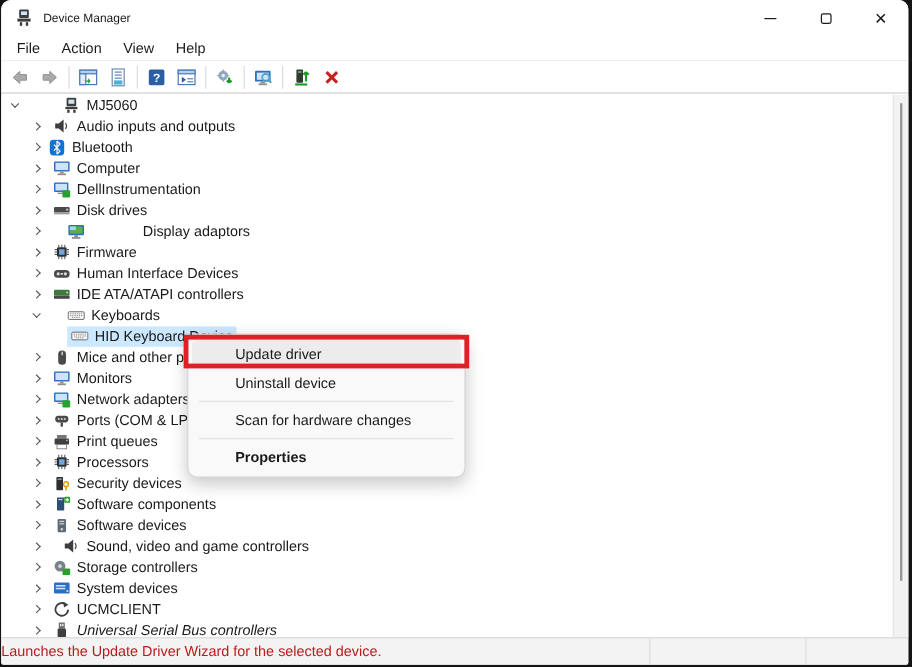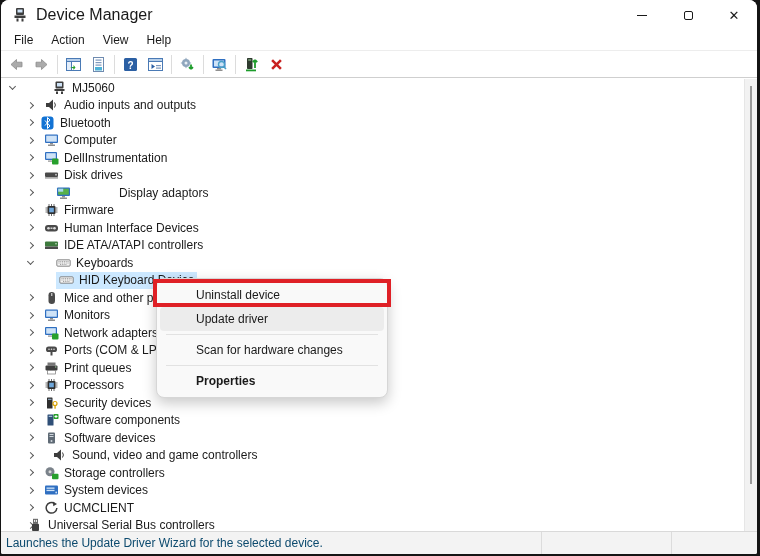--- a/index.html
+++ b/index.html
@@ -3,21 +3,21 @@
 <meta charset="utf-8">
 <style>
   html,body{margin:0;padding:0;width:760px;height:556px;overflow:hidden;
     background:#141414;font-family:"Liberation Sans",sans-serif;}
   *{box-sizing:border-box;}
   .window{position:absolute;top:0;left:1px;right:3px;bottom:2px;background:#ffffff;
     border-radius:8px 8px 2px 2px;overflow:hidden;}
   
   .titlebar{height:30px;display:flex;align-items:center;background:#fff;}
   .title-icon{width:16px;height:16px;margin-left:11px;flex:0 0 auto;}
-  .title-text{font-size:16px;color:#1a1a1a;margin-left:8px;flex:1;}
+  .title-text{font-size:10px;color:#1a1a1a;margin-left:8px;flex:1;}
   .win-btns{display:flex;height:30px;}
   .win-btn{width:46px;height:30px;display:flex;align-items:center;justify-content:center;cursor:default;}
   .glyph-min{width:10px;height:1px;background:#1a1a1a;}
   .glyph-max{width:9px;height:9px;border:1px solid #1a1a1a;border-radius:2px;}
   .glyph-close{font-size:13px;color:#1a1a1a;line-height:1;}
   
   .menubar{height:21px;display:flex;align-items:center;padding-left:4px;background:#fff;
     border-bottom:1px solid #ededed;}
   .menu-item{font-size:12px;color:#1a1a1a;padding:2px 9px;}
   
@@ -48,21 +48,21 @@
     padding-left:36px;margin:0 3px;border-radius:4px;white-space:nowrap;}
   .cm-item.hover{background:#ececec;}
   .cm-item.bold{font-weight:bold;}
   .cm-sep{height:1px;background:#e2e2e2;margin:3px 9px;}
   
   .annotation-box{position:absolute;left:152px;top:279px;width:238px;height:28px;
     border:4px solid #df2026;z-index:20;pointer-events:none;}
   
   .statusbar{position:absolute;left:0;right:0;bottom:0;height:23px;background:#f3f3f3;
     border-top:1px solid #d9d9d9;display:flex;align-items:center;}
-  .status-text{font-size:12px;color:#0c4a6e;padding-left:5px;flex:0 0 auto;}
+  .status-text{font-size:12px;color:#b91c1c;flex:0 0 auto;}
   .status-fill{flex:1;}
   .status-panel{width:130px;height:100%;border-left:1px solid #dcdcdc;}
   .status-panel.small{width:86px;}
 </style>
 </head>
 <body>
 
 <div class="window">
 
   <div class="titlebar">
@@ -454,39 +454,39 @@
         <span class="row-content" style="left: 40px;">
           <svg class="tree-icon" viewBox="0 0 15 14">
             <path d="M12.8 7 A5.3 5.3 0 1 1 10.3 2.3" fill="none" stroke="#3d3d3d" stroke-width="1.5"></path>
             <path d="M8.8 0.5 L13 2.9 L9.3 5.2 Z" fill="#3d3d3d"></path>
           </svg>
           <span class="tree-label">UCMCLIENT</span>
         </span>
       </div>
       <div class="tree-row">
         <span class="chev right" style="left: 27px;"></span>
-        <span class="row-content" style="left: 24px;">
+        <span class="row-content" style="left: 40px; font-style: italic;">
           <svg class="tree-icon" viewBox="0 0 15 14">
             <rect x="5" y="0.8" width="5" height="5" fill="#6a6a6a"></rect>
             <rect x="6.1" y="1.9" width="1" height="2" fill="#ffffff"></rect>
             <rect x="7.9" y="1.9" width="1" height="2" fill="#ffffff"></rect>
             <rect x="4" y="5.8" width="7" height="7.2" rx="1" fill="#3f3f3f"></rect>
           </svg>
           <span class="tree-label">Universal Serial Bus controllers</span>
         </span>
       </div>
     </div>
 
   <div class="scrollbar">
     <div class="scroll-thumb"></div>
   </div>
 
   <div class="context-menu">
+    <div class="cm-item hover">Update driver</div>
     <div class="cm-item">Uninstall device</div>
-    <div class="cm-item hover">Update driver</div>
     <div class="cm-sep"></div>
     <div class="cm-item">Scan for hardware changes</div>
     <div class="cm-sep"></div>
     <div class="cm-item bold">Properties</div>
   </div>
 
   <div class="annotation-box"></div>
 
   <div class="statusbar">
     <div class="status-text">Launches the Update Driver Wizard for the selected device.</div>

